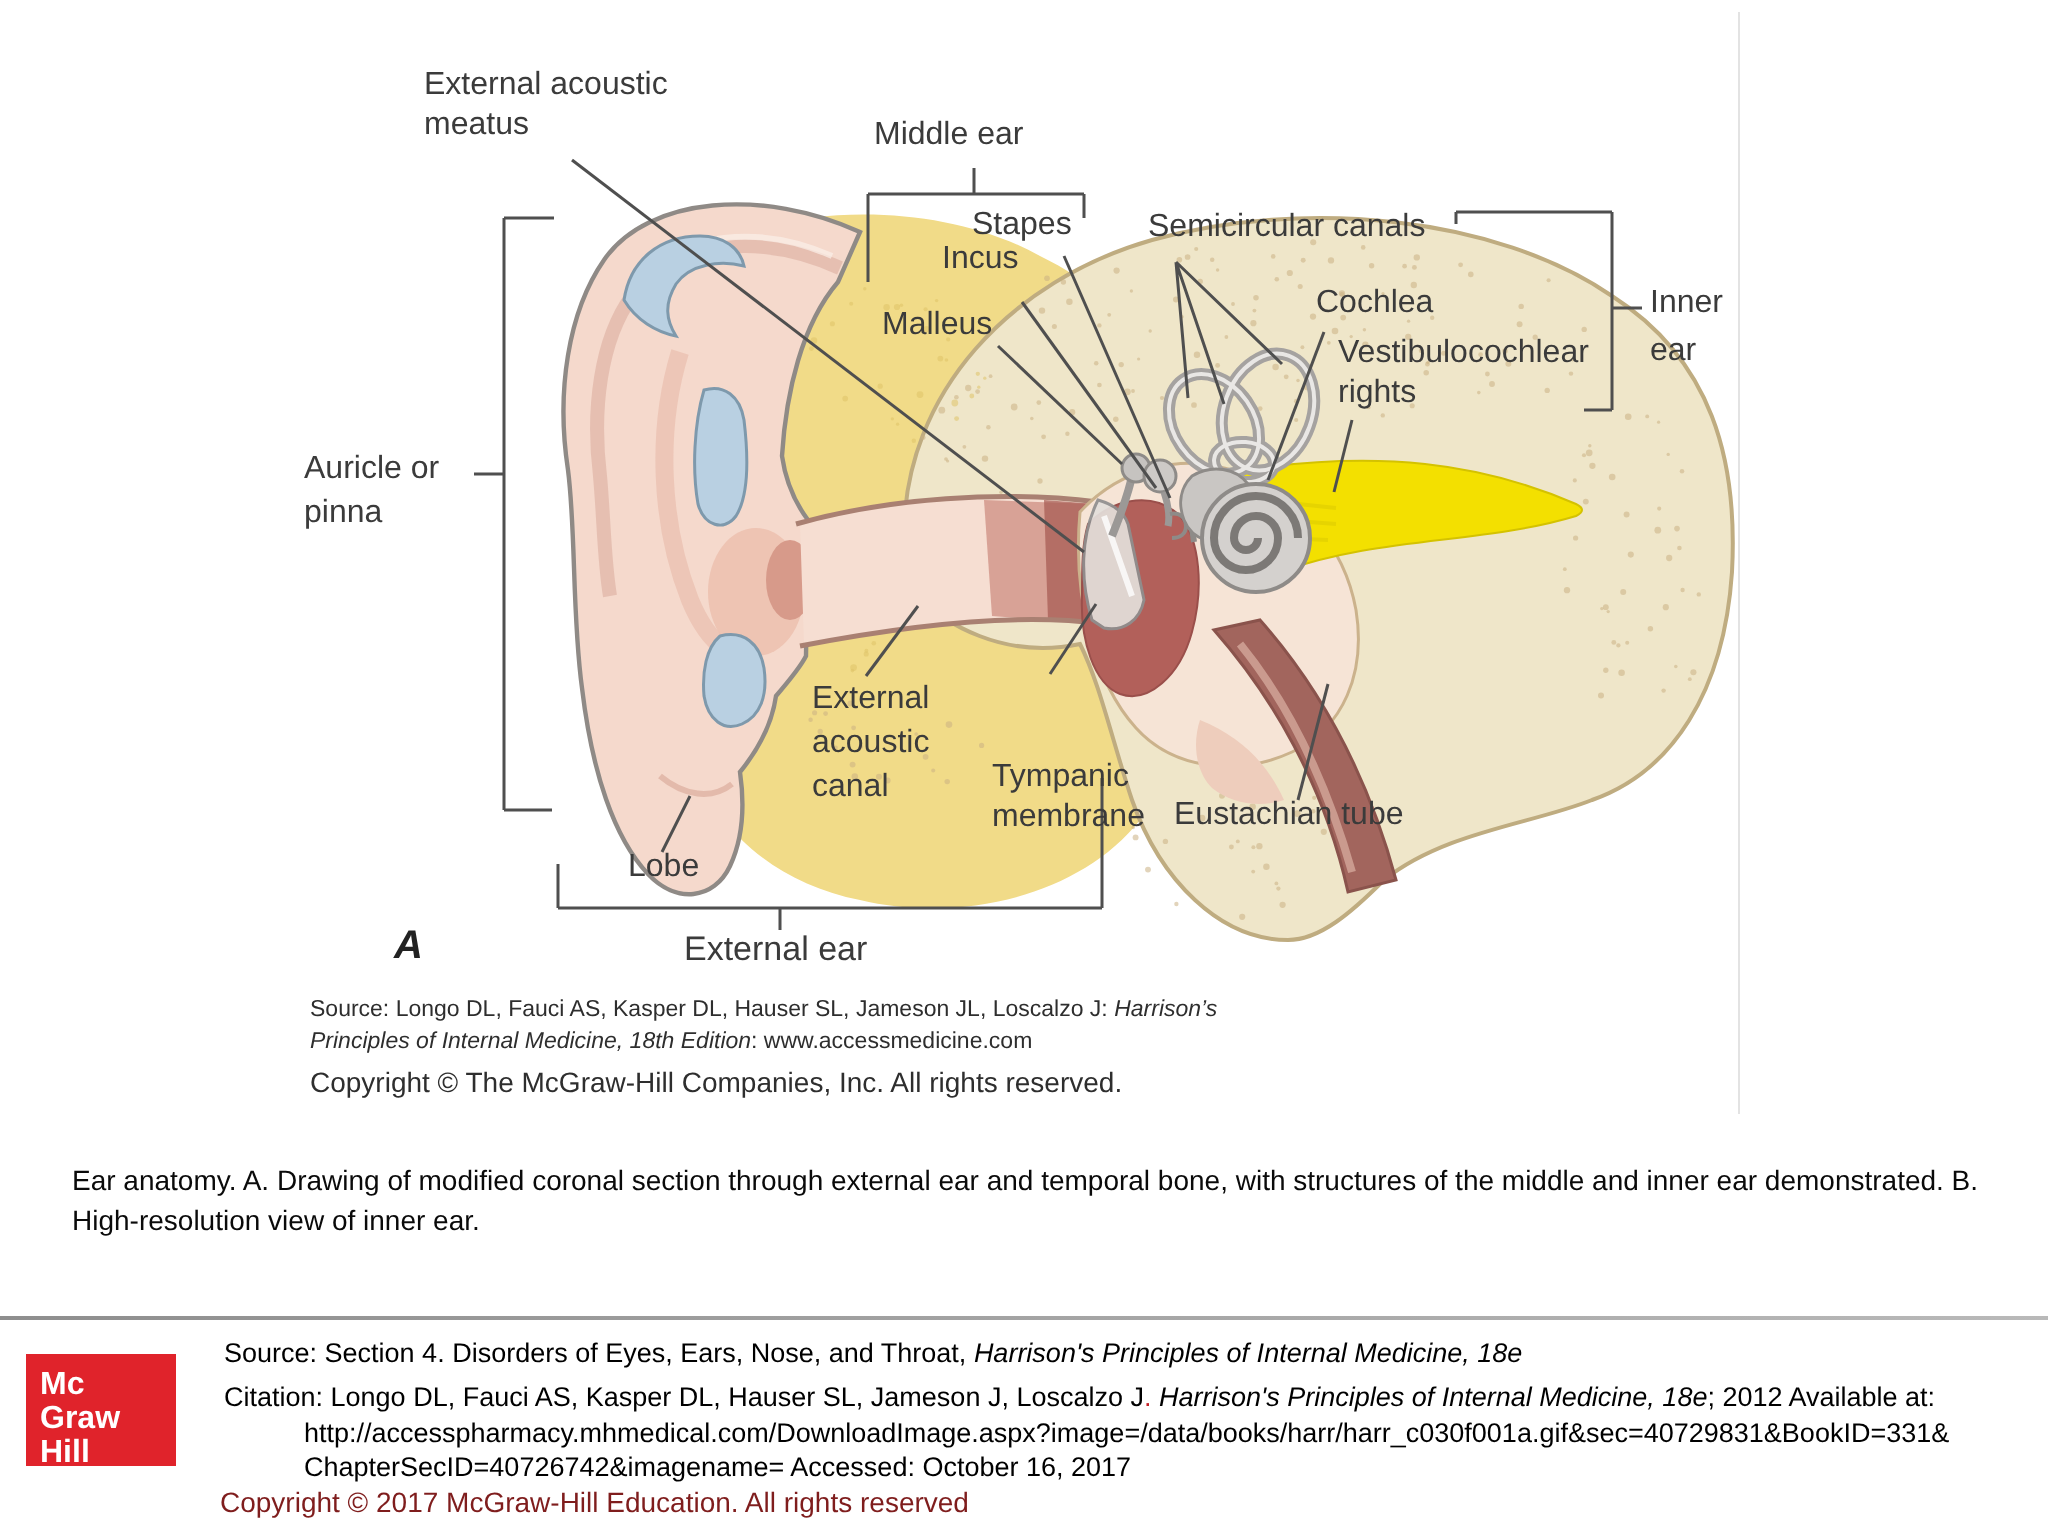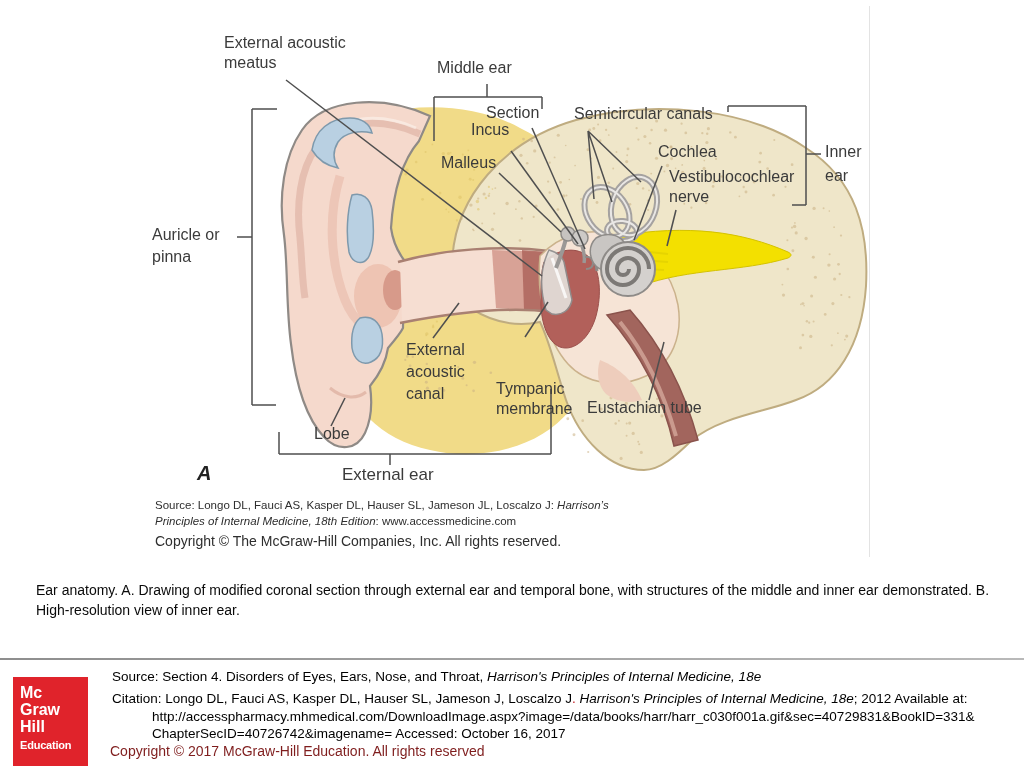--- a/index.html
+++ b/index.html
@@ -15,21 +15,21 @@
   .ext-ear{position:absolute;font-size:17px;color:#3b3b3b;}
   .figsrc{position:absolute;font-size:11.5px;line-height:16px;color:#2e2e2e;white-space:nowrap;}
   .figsrc .it{font-style:italic;}
   .figcopy{position:absolute;font-size:14px;color:#2e2e2e;white-space:nowrap;}
   
   .caption{position:absolute;left:36px;top:580px;font-size:14px;line-height:20px;color:#0a0a0a;}
   .caption div{white-space:nowrap;}
   
   .divider{position:absolute;left:0;top:658px;width:1024px;height:2px;
            background:linear-gradient(90deg,#8e8e8e,#b9b9b9);}
-  .logo{position:absolute;left:13px;top:677px;width:75px;height:89px;box-sizing:border-box;
+  .logo{position:absolute;left:13px;top:677px;width:75px;height:56px;box-sizing:border-box;
         padding:7px 0 0 7px;color:#fff;font-weight:bold;line-height:17px;font-size:16px;}
   .logo .edu{font-size:11px;letter-spacing:-0.2px;margin-top:2px;}
   .f-line{position:absolute;font-size:13.5px;color:#000;white-space:nowrap;}
   .f-line .it{font-style:italic;}
   .f-copy{position:absolute;font-size:14px;white-space:nowrap;}
 </style>
 </head>
 <body>
 
 <div class="page">
@@ -371,30 +371,30 @@
       <path d="M 728,106 L 728,112 M 728,106 L 806,106 M 806,106 L 806,205 M 806,205 L 792,205 M 806,154 L 821,154"></path>
       <path d="M 237,237 L 252,237 M 252,109 L 252,405 M 252,109 L 277,109 M 252,405 L 276,405"></path>
       <path d="M 331,426 L 345,398"></path>
       <path d="M 433,338 L 459,303"></path>
       <path d="M 525,337 L 548,302"></path>
       <path d="M 279,432 L 279,454 M 279,454 L 551,454 M 551,454 L 551,389 M 390,454 L 390,465"></path>
       <path d="M 649,400 L 664,342"></path>
     </g>
   </svg>
 
-  <div class="lbl" style="left:224px;top:33px;">External acoustic
+  <div class="lbl" style="left:212px;top:33px;">External acoustic
 meatus</div>
   <div class="lbl" style="left:437px;top:58px;">Middle ear</div>
-  <div class="lbl" style="left:486px;top:103px;">Section</div>
+  <div class="lbl" style="left:486px;top:103px;">Stapes</div>
   <div class="lbl" style="left:471px;top:120px;">Incus</div>
   <div class="lbl" style="left:441px;top:153px;">Malleus</div>
   <div class="lbl" style="left:574px;top:104px;">Semicircular canals</div>
   <div class="lbl" style="left:658px;top:142px;">Cochlea</div>
   <div class="lbl" style="left:669px;top:167px;">Vestibulocochlear
-nerve</div>
+rights</div>
   <div class="lbl lh24" style="left:825px;top:140px;">Inner
 ear</div>
   <div class="lbl lh22" style="left:152px;top:224px;">Auricle or
 pinna</div>
   <div class="lbl lh22" style="left:406px;top:339px;">External
 acoustic
 canal</div>
   <div class="lbl" style="left:496px;top:339px;margin-top:40px;">Tympanic
 membrane</div>
   <div class="lbl" style="left:587px;top:398px;">Eustachian tube</div>

